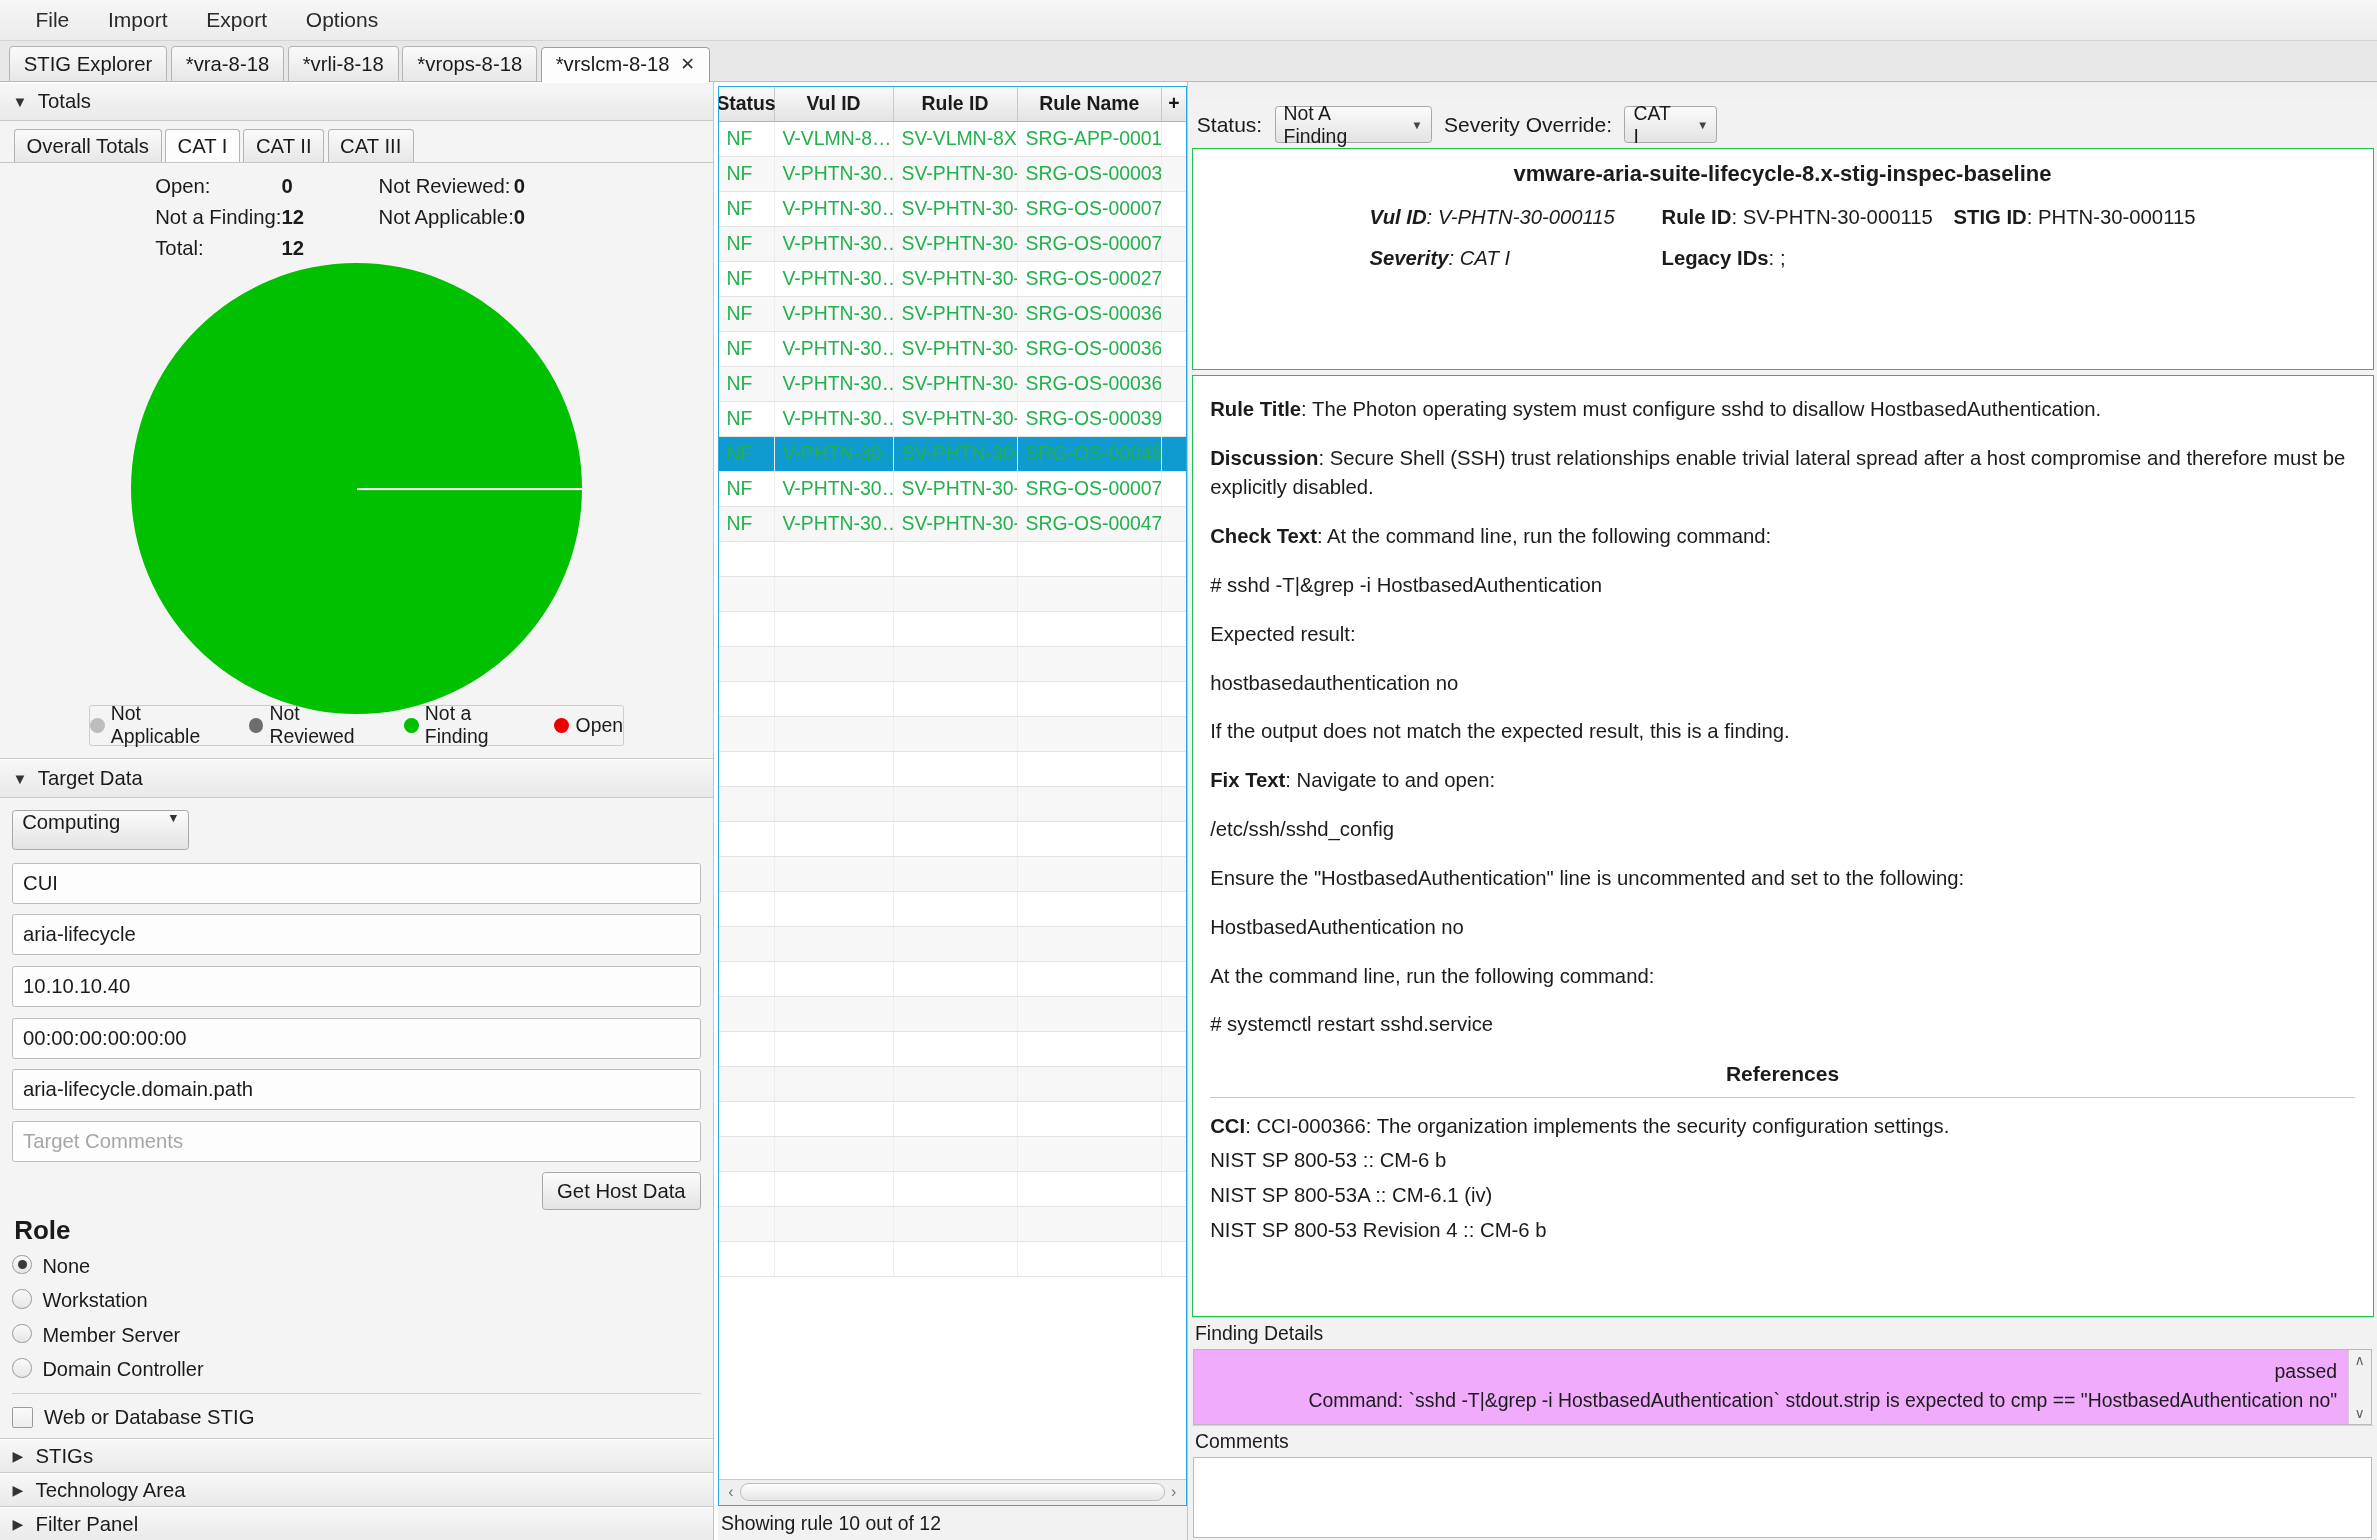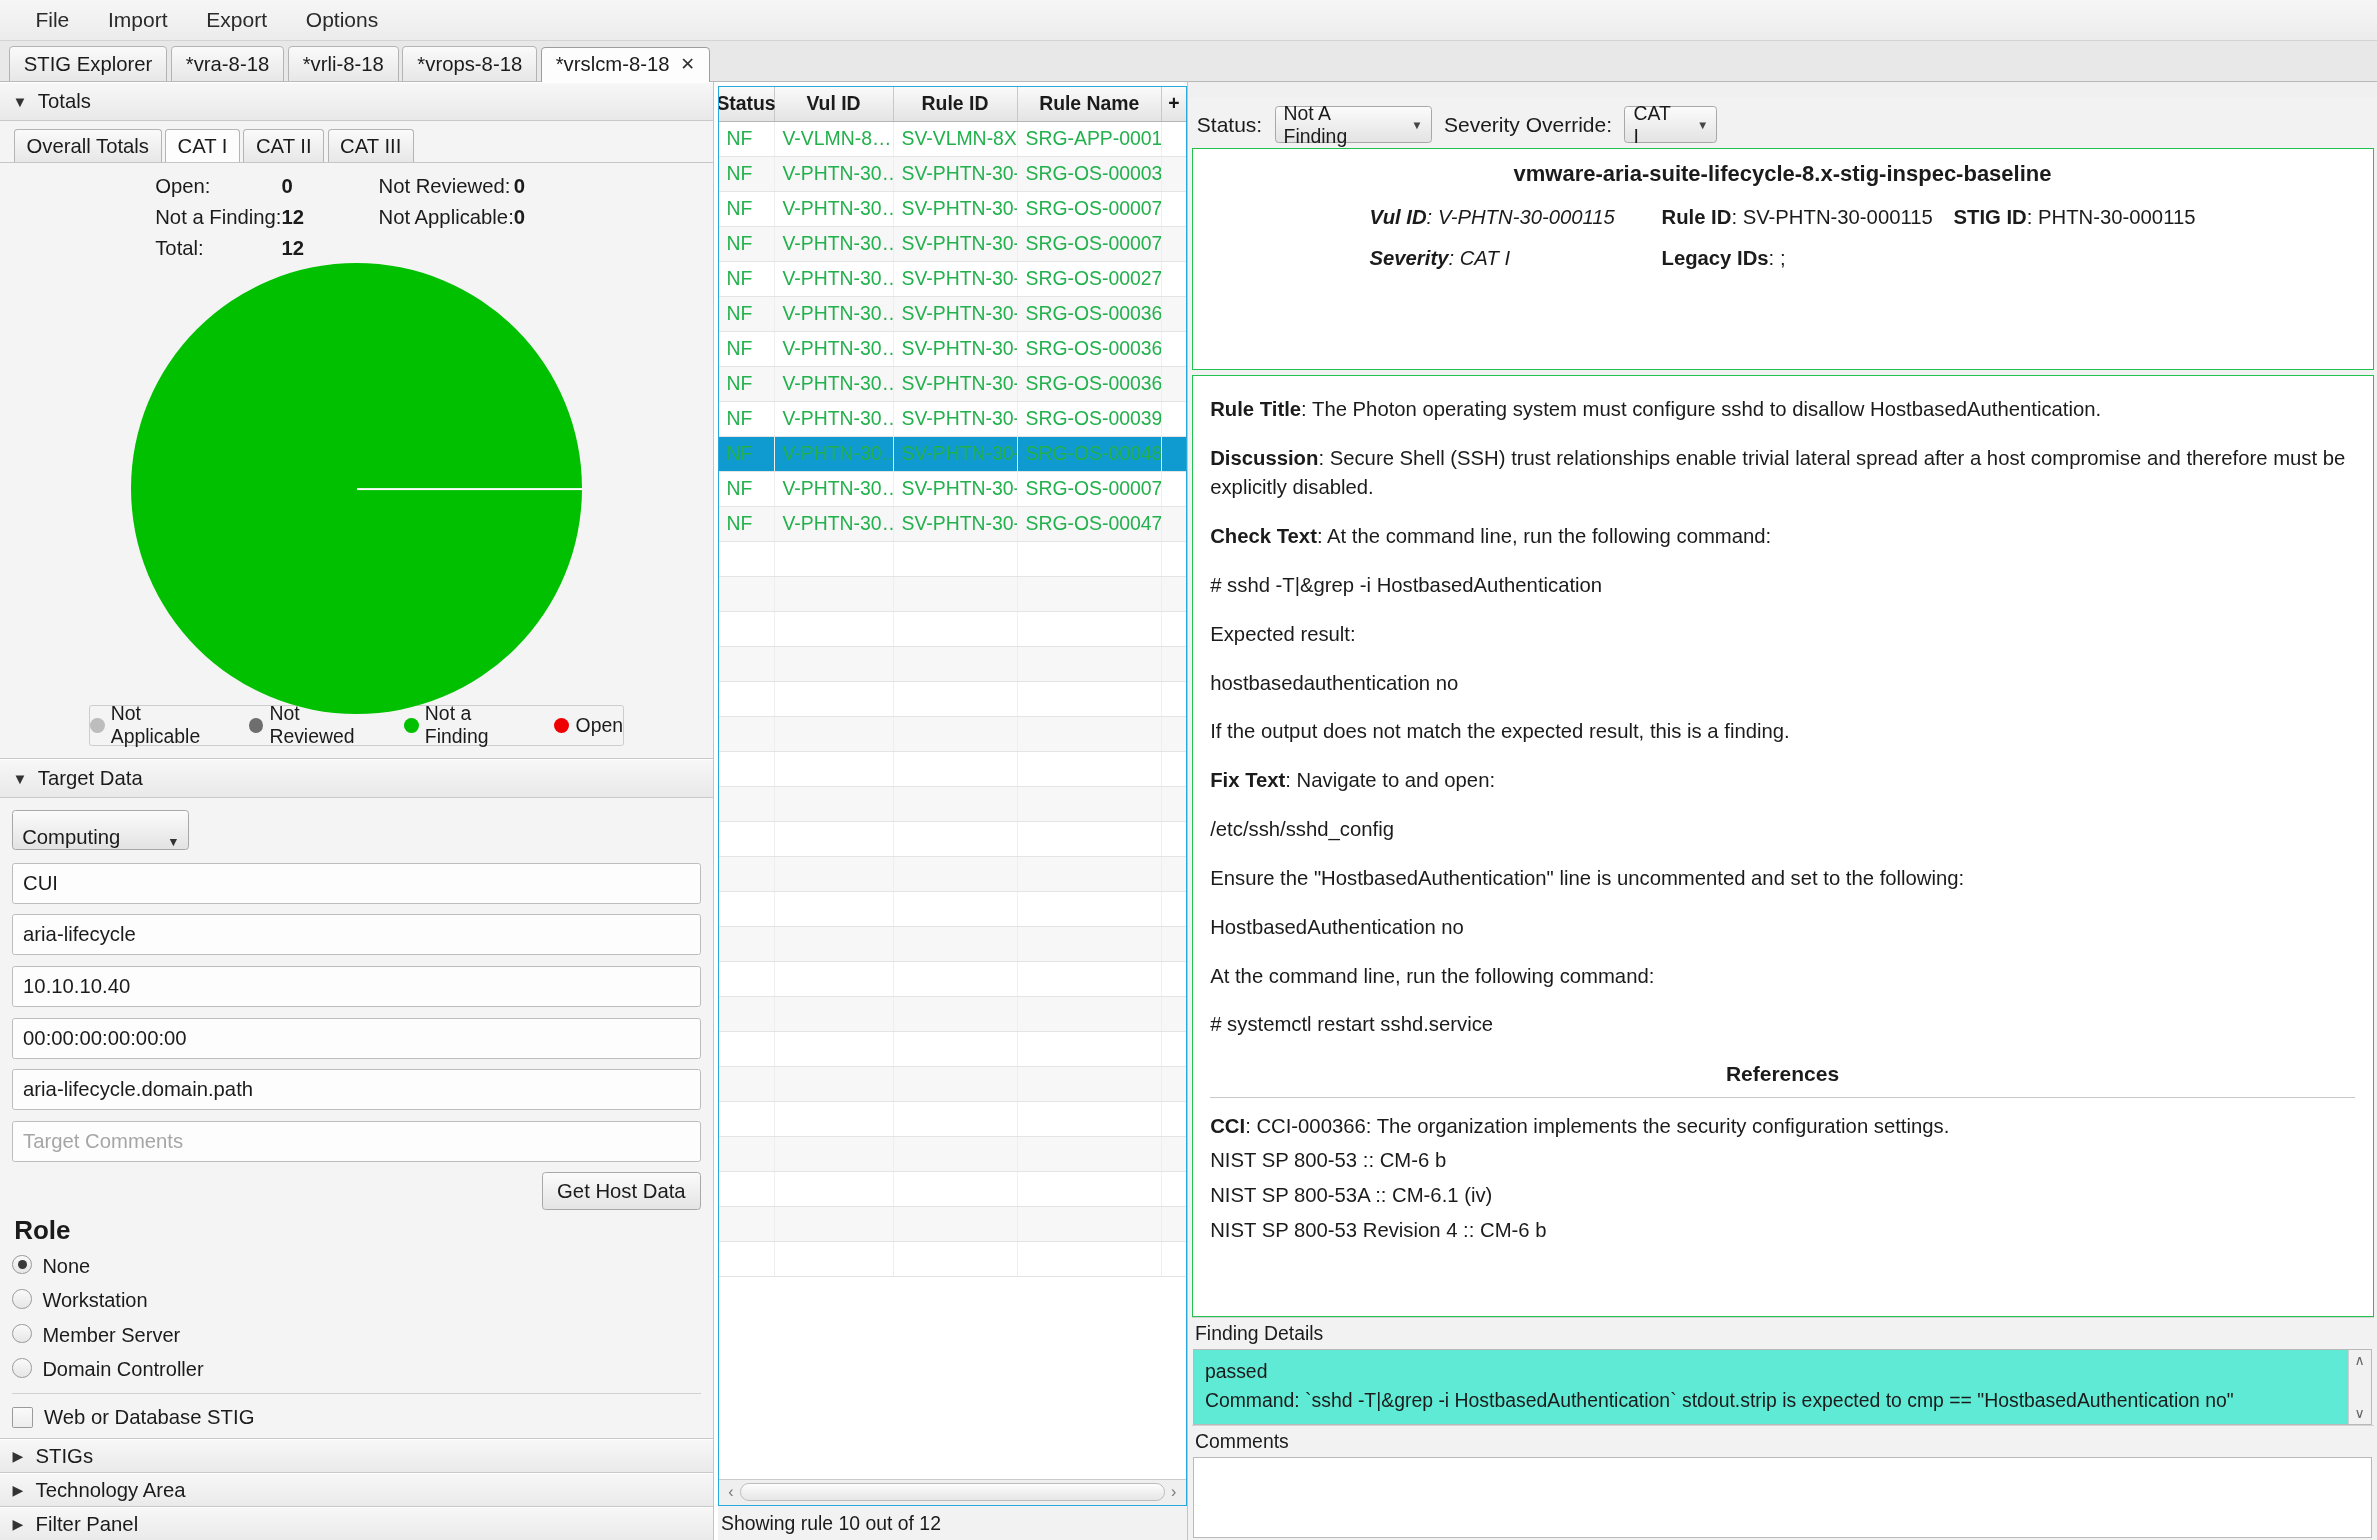--- a/index.html
+++ b/index.html
@@ -199,21 +199,21 @@
     background: #f4f4f4;
     padding: 12.4px 12.4px 8.8px 12.4px;
     flex: 0 0 auto;
     border-bottom: 0.9px solid #c9c9c9;
   }
   .combo {
     width: 177px; height: 40px;
     background: linear-gradient(180deg,#fbfbfb 0%,#e3e3e3 100%);
     border: 0.9px solid #a8a8a8;
     border-radius: 3.5px;
-    display: flex; align-items: flex-end;
+    display: flex; align-items: flex-start;
     padding: 0 8.8px;
     font-size: 20.3px;
     justify-content: space-between;
     margin-bottom: 12.4px;
     cursor: default;
   }
   .combo .caret { font-size: 12.4px; color: #333; }
   .tfield {
     width: 100%;
     height: 41px;
@@ -411,23 +411,24 @@
   .fd-label, .cm-label {
     height: 32px; flex:0 0 auto;
     display:flex; align-items:center;
     font-size: 19.4px; padding-left: 3.5px;
     background: #f2f2f2;
     border-top: 0.9px solid #d4d4d4;
   }
   .fd-box {
     flex: 0 0 auto;
     height: 76px;
-    background:#5eead4; border:0.9px solid #b9b9b9;
+    background:#f0abfc; border:0.9px solid #b9b9b9;
     display:flex;
     margin: 0 1.8px;
+    text-align: right;
   }
   .fd-text {
     flex:1 1 auto; padding: 7px 10.6px; font-size:19.4px; line-height:1.5;
     overflow:hidden;
   }
   .vscroll {
     width: 23px; flex:0 0 23px;
     background:#f1f1f1; border-left:0.9px solid #cfcfcf;
     display:flex; flex-direction:column; justify-content:space-between;
     align-items:center; font-size:14px; color:#666; padding: 2.7px 0;

